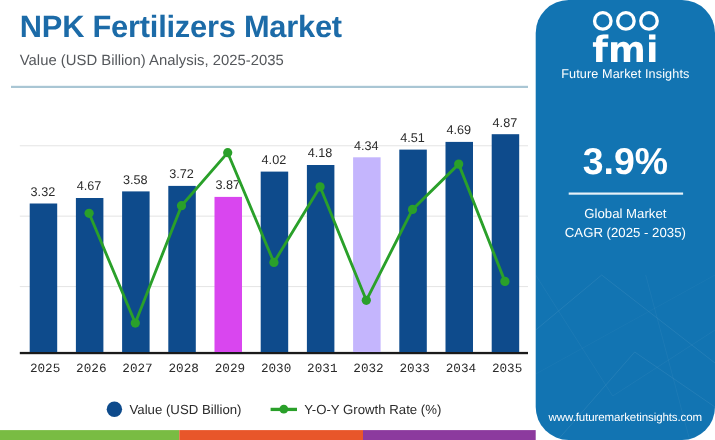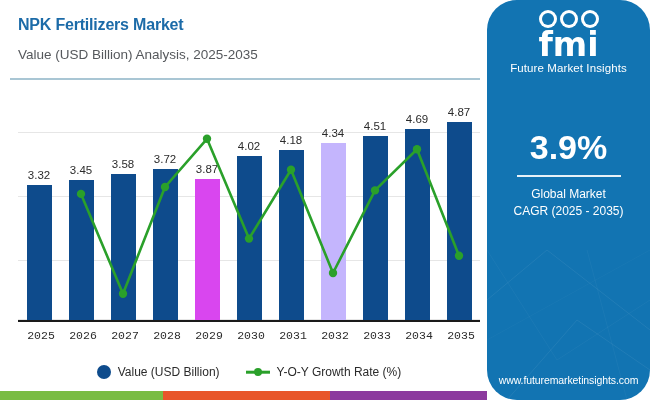--- a/index.html
+++ b/index.html
@@ -10,21 +10,21 @@
     overflow:hidden;
     position:relative;
   }
   #root { position:relative; width:650px; height:400px; background:#fff; }
 
   
   .left-panel { position:absolute; left:0; top:0; width:487px; height:400px; background:#ffffff; }
 
   .header { position:absolute; left:0; top:0; width:487px; height:78px; padding:12px 0 0 18px; }
   .chart-title {
-    font-size:16px; font-weight:bold; color:#1c6ba8; letter-spacing:-0.2px;
+    font-size:28px; font-weight:bold; color:#1c6ba8; letter-spacing:-0.2px;
     line-height:26px; white-space:nowrap;
   }
   .chart-subtitle {
     font-size:13.5px; color:#55585c; margin-top:8px; line-height:17px; white-space:nowrap;
   }
   .header-divider {
     position:absolute; left:10px; top:78px; width:470px; height:2px; background:#a9c6d4;
   }
 
   
@@ -117,21 +117,21 @@
           <div class="gridline" style="top: 227px; background: rgb(230, 230, 230);"></div>
         </div>
       <div class="bars" id="bars">
           <div class="bar-slot">
             <div class="bar" style="height: 135.171px; background: rgb(14, 75, 140);">
               <div class="bar-value">3.32</div>
             </div>
           </div>
           <div class="bar-slot">
             <div class="bar" style="height: 140.464px; background: rgb(14, 75, 140);">
-              <div class="bar-value">3.45</div>
+              <div class="bar-value">4.67</div>
             </div>
           </div>
           <div class="bar-slot">
             <div class="bar" style="height: 145.757px; background: rgb(14, 75, 140);">
               <div class="bar-value">3.58</div>
             </div>
           </div>
           <div class="bar-slot">
             <div class="bar" style="height: 151.457px; background: rgb(14, 75, 140);">
               <div class="bar-value">3.72</div>

